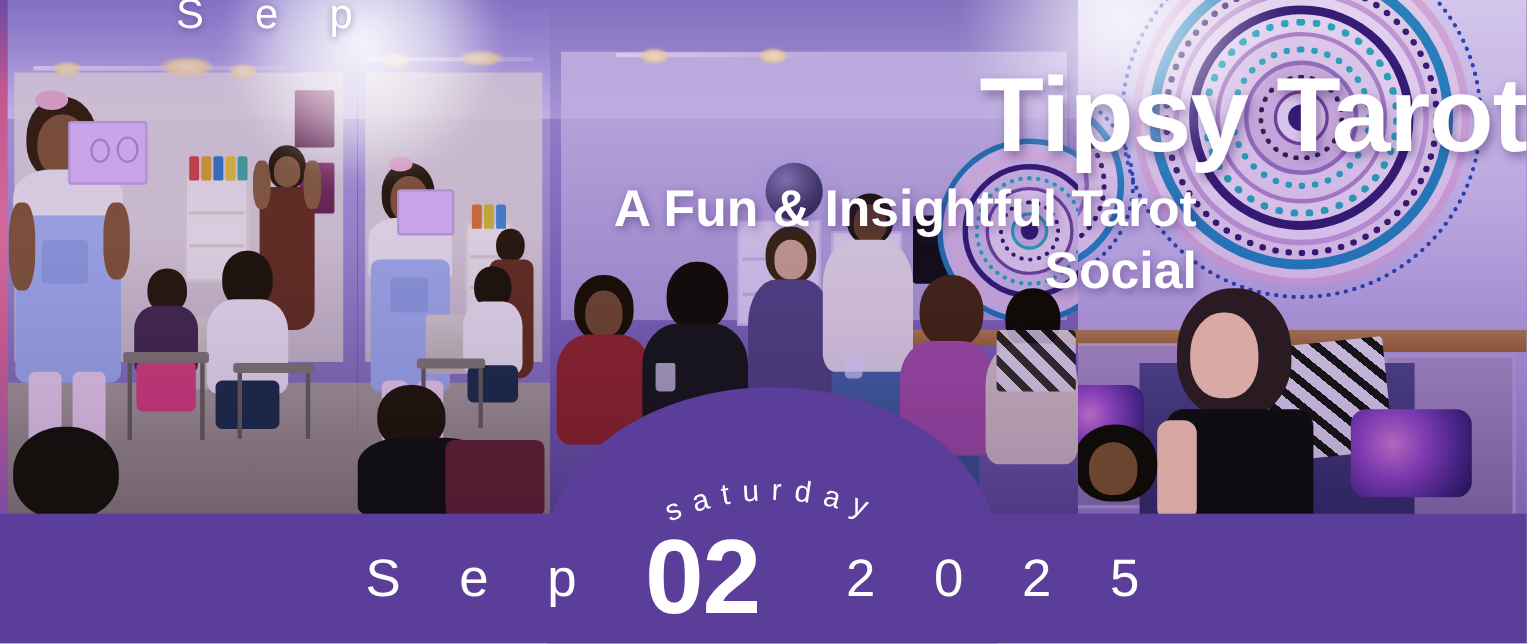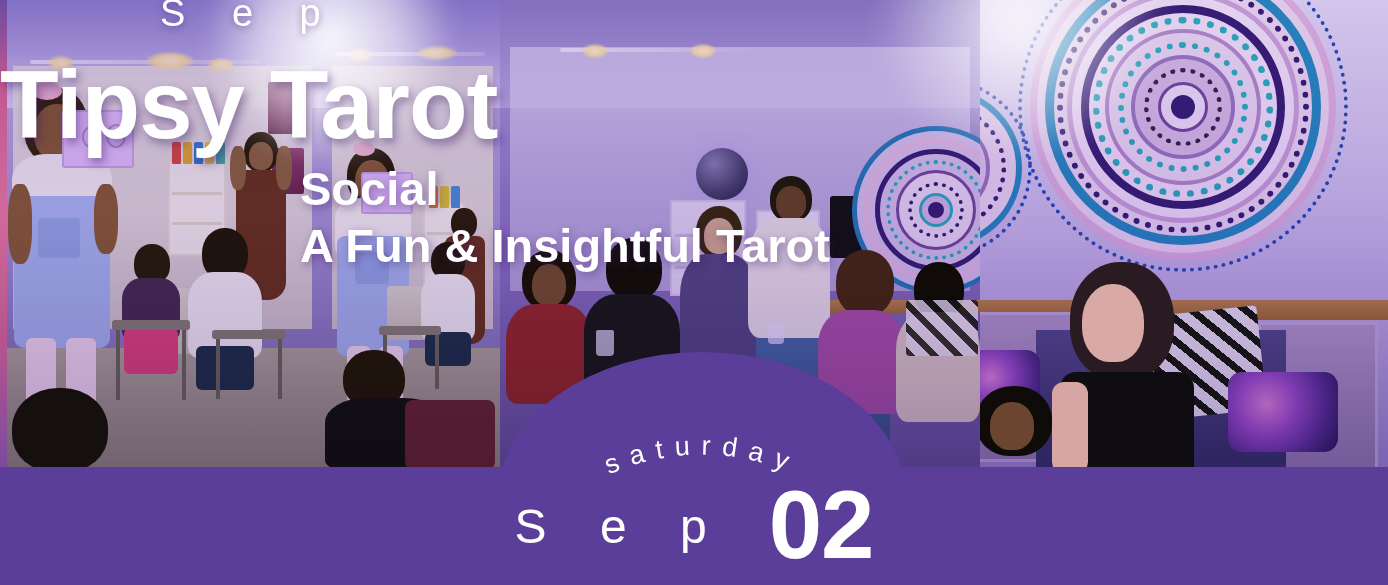--- a/index.html
+++ b/index.html
@@ -192,21 +192,21 @@
     color: #ffffff;
     text-shadow: 0 2px 7px rgba(60,30,110,.45);
     white-space: nowrap;
   }
 
   .headline-block {
     position: absolute;
     left: 0; top: 56px;
     width: 1388px;
     z-index: 20;
-    text-align: left;
+    text-align: right;
     pointer-events: none;
   }
   .title {
     font-size: 96px;
     font-weight: 700;
     color: #ffffff;
     letter-spacing: -1px;
     line-height: 1.02;
     text-shadow: 3px 5px 10px rgba(55,25,100,.45);
   }
@@ -542,34 +542,35 @@
   <div class="glow-tr"></div>
 
   <div class="ellipse"></div>
   <div class="bottom-bar"></div>
 
   <div class="txt-sep-top">S e p</div>
 
   <div class="headline-block">
     <div class="title">Tipsy Tarot</div>
     <div class="subtitle">
+      <div>A Fun &amp; Insightful Tarot</div>
       <div>Social</div>
-      <div>A Fun &amp; Insightful Tarot</div>
     </div>
   </div>
 
   <div class="arc-wrap">
     <svg width="410" height="200" viewBox="0 0 410 200">
       <defs>
         <path id="arcpath" d="M 36,196 A 186,150 0 0 1 374,196" fill="none"></path>
       </defs>
       <text class="arc-text">
         <textPath href="#arcpath" startOffset="50%" text-anchor="middle">saturday</textPath>
       </text>
     </svg>
   </div>
 
   <div class="date-row">
     <span class="date-month">S e p</span>
     <span class="date-day">02</span>
+    <span class="date-year">2 0 2 5</span>
   </div>
 
 </div>
 
 </body></html>

